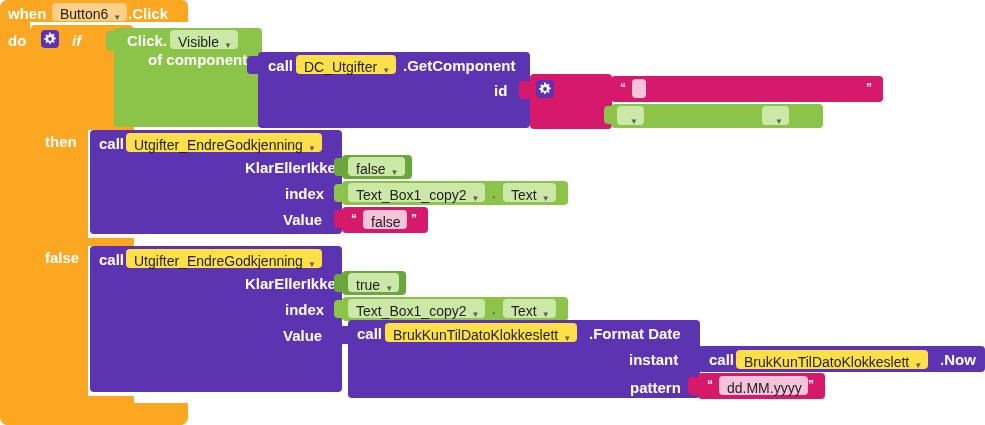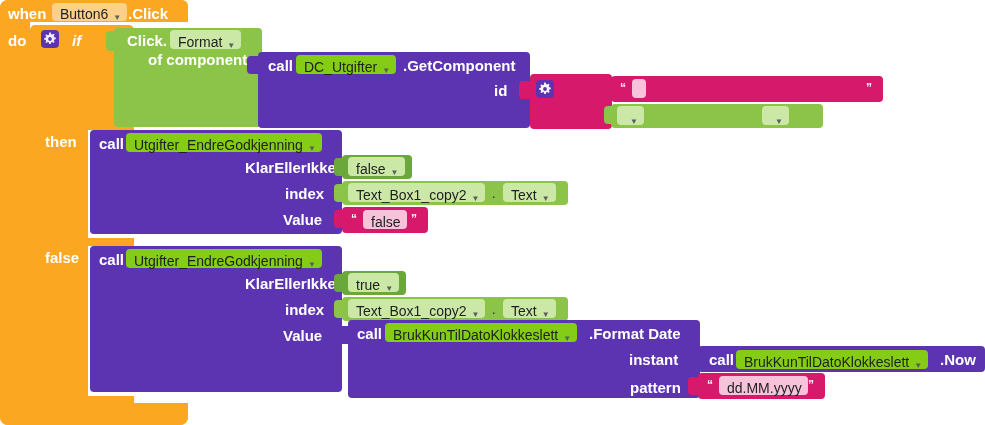--- a/index.html
+++ b/index.html
@@ -20,21 +20,21 @@
   .lbl-w{color:#ffffff;font-size:15px;font-weight:bold;}
   .lbl-d{color:#2b2b2b;font-size:15px;}
 
   
   .fld{position:absolute;box-sizing:border-box;border-radius:4px;
        display:flex;align-items:flex-end;padding:0 6px 0 8px;
        height:19px;white-space:nowrap;
        font-size:14px;color:#1f1f1f;line-height:1;}
   .fld-orange{background:#FDD089;}
   .fld-green {background:#CBE8A6;}
-  .fld-purple{background:#84cc16;}
+  .fld-purple{background:#fde047;}
   .fld-pink  {background:#F6C3DA;}
   .caret{margin-left:5px;font-size:8px;color:#5d5d5d;transform:translateY(1px);}
 
   
   .q{position:absolute;color:#ffffff;font-size:12px;font-weight:bold;line-height:1;}
 
   
   .gear{position:absolute;width:18px;height:18px;border-radius:4px;
         background:#5C34B2;display:flex;align-items:center;justify-content:center;}
   .gear svg{display:block;}
@@ -80,21 +80,21 @@
 <span class="lbl lbl-w" style="left:45px;top:134px;">then</span>
 <span class="lbl lbl-w" style="left:45px;top:250px;">false</span>
 
 <div class="blk green" style="left:106px;top:31px;width:12px;height:20px;border-radius:4px 0 0 4px;"></div>
 
 <div class="blk green r4" style="left:114px;top:28px;width:148px;height:99px;"></div>
 <div class="blk green" style="left:108px;top:34px;width:8px;height:15px;border-radius:4px 0 0 4px;"></div>
 
 <span class="lbl lbl-w" style="left:127px;top:33px;">Click.</span>
 <div class="fld fld-green" style="left:170px;top:30px;">
-  <span>Format</span>
+  <span>Visible</span>
   <span class="caret">▼</span>
 </div>
 <span class="lbl lbl-w" style="left:148px;top:52px;">of component</span>
 
 <div class="blk purple" style="left:247px;top:56px;width:14px;height:18px;border-radius:4px 0 0 4px;"></div>
 
 <div class="blk purple r4" style="left:258px;top:52px;width:272px;height:76px;"></div>
 
 <span class="lbl lbl-w" style="left:268px;top:58px;">call</span>
 <div class="fld fld-purple" style="left:296px;top:55px;">

